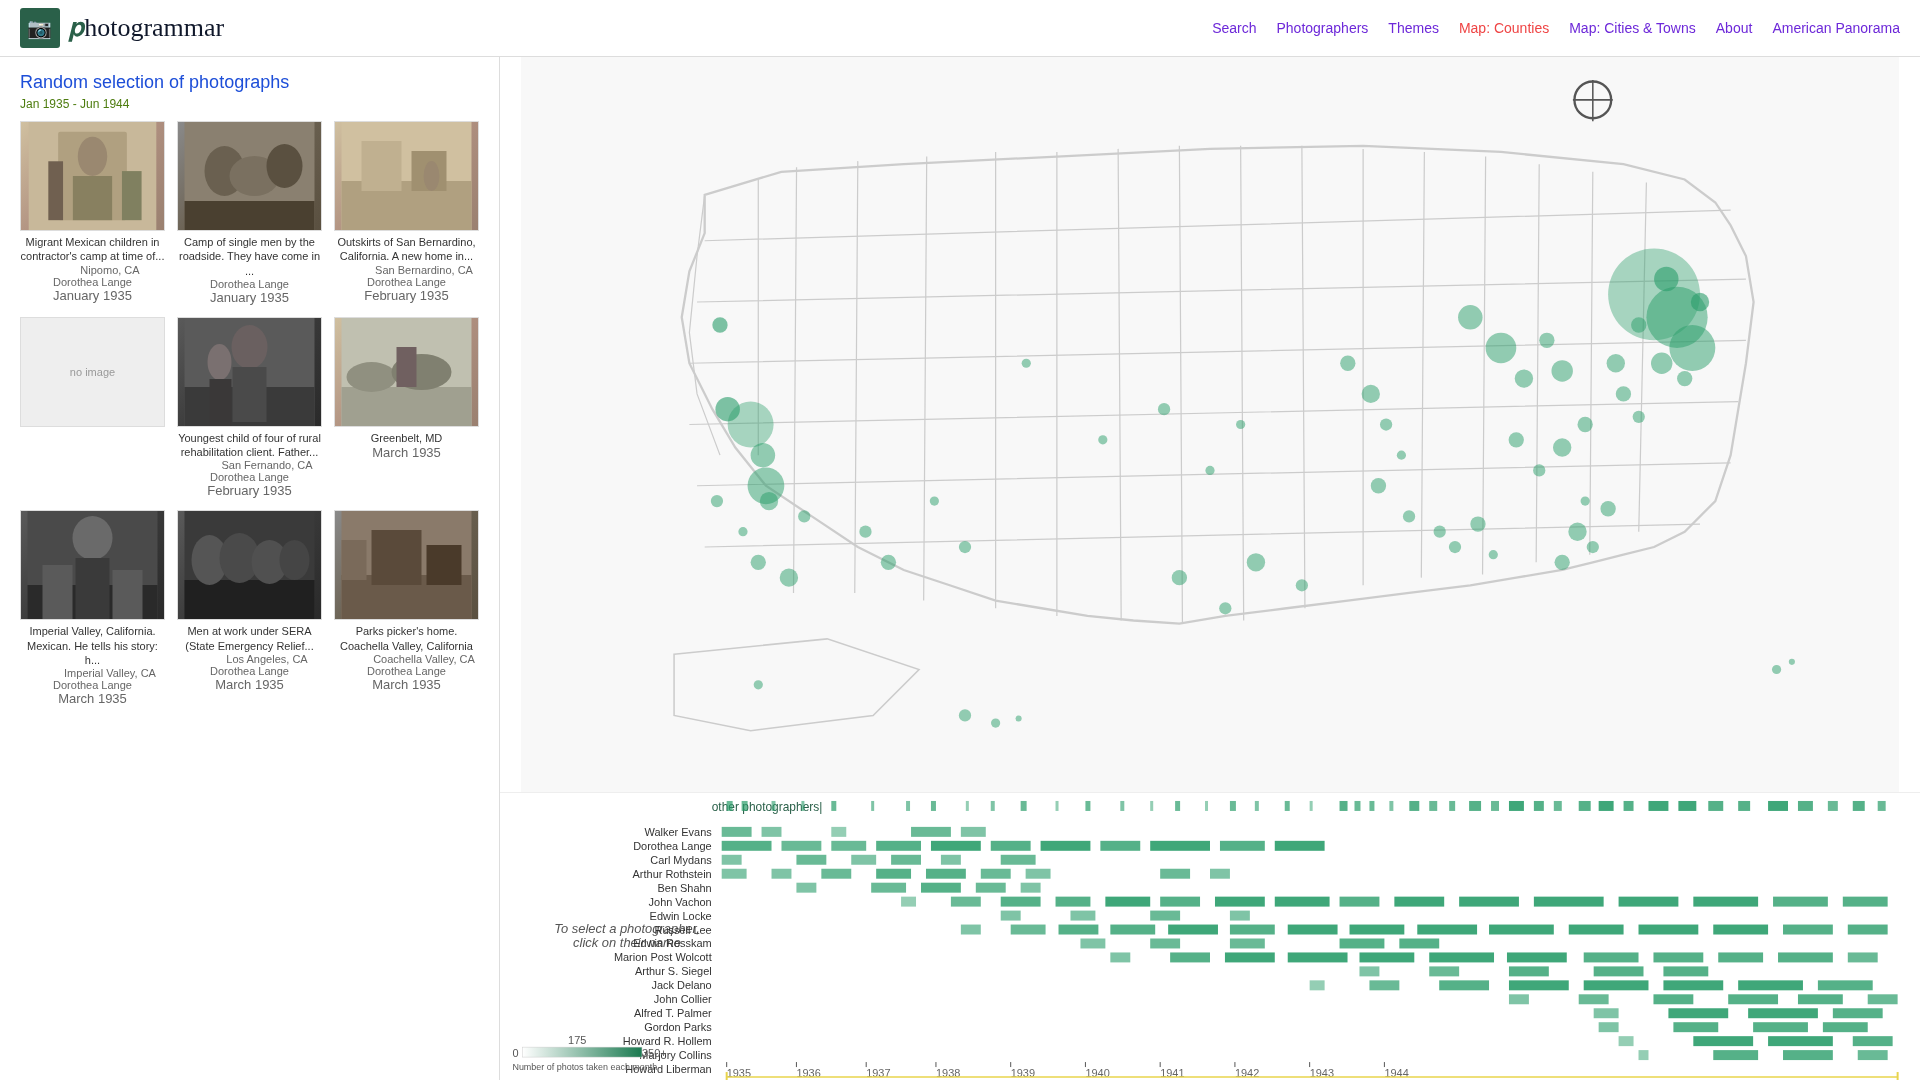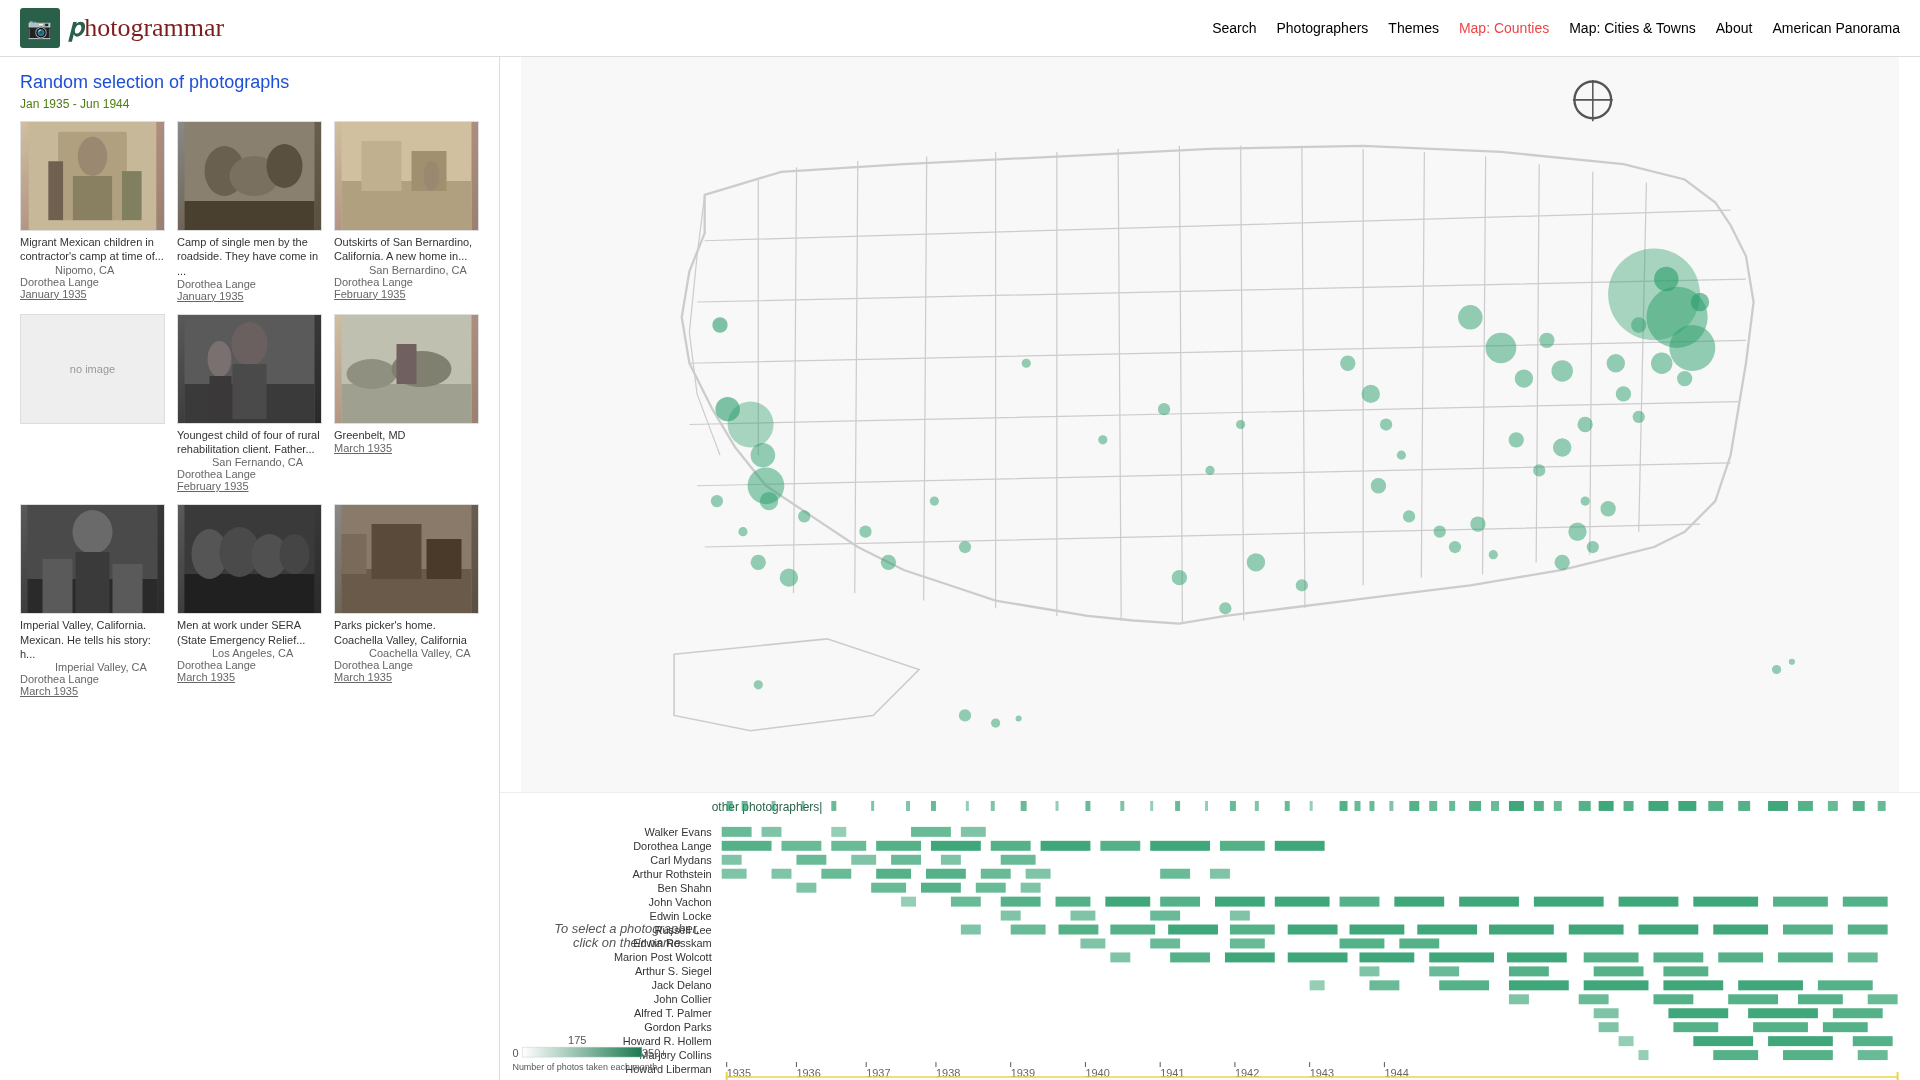--- a/index.html
+++ b/index.html
@@ -7,48 +7,48 @@
     
     
     #header { display: flex; align-items: center; padding: 8px 20px; border-bottom: 1px solid #ddd; background: #fff; }
     #logo { display: flex; align-items: center; margin-right: auto; }
     #logo-img { width: 40px; height: 40px; background: #2a6049; border-radius: 3px; display: flex; align-items: center; justify-content: center; margin-right: 8px; }
     #logo-img span { color: #fff; font-size: 20px; font-weight: bold; }
     #logo-text { font-size: 26px; color: #2a6049; font-family: Georgia, serif; }
     #logo-text span { color: #2a6049; }
     
     nav { display: flex; gap: 20px; align-items: center; }
-    nav a { text-decoration: none; color: #000000; font-size: 14px; font-family: Arial, sans-serif; }
+    nav a { text-decoration: none; color: #6d28d9; font-size: 14px; font-family: Arial, sans-serif; }
     nav a.active { color: #ef4444; }
     
     
     #main { display: flex; height: calc(1080px - 55px); }
     
     
     #left-panel { width: 500px; min-width: 500px; padding: 15px 20px; border-right: 1px solid #ddd; overflow-y: auto; background: #fff; }
     
     #panel-title { font-size: 18px; font-weight: normal; color: #1d4ed8; margin-bottom: 4px; font-family: Arial, sans-serif; }
     #panel-subtitle { font-size: 12px; color: #4d7c0f; font-family: Arial, sans-serif; margin-bottom: 10px; }
     
     #pagination { display: flex; align-items: center; gap: 8px; font-family: Arial, sans-serif; font-size: 13px; margin-bottom: 12px; }
     #pagination span { color: #555; }
     .page-btn { width: 22px; height: 22px; border: 1px solid #aaa; background: #fff; cursor: pointer; display: flex; align-items: center; justify-content: center; font-size: 12px; }
     .collapse-btn { width: 22px; height: 22px; border: 1px solid #aaa; background: #fff; cursor: pointer; display: flex; align-items: center; justify-content: center; font-size: 14px; }
     
     
-    #photo-grid { display: grid; grid-template-columns: repeat(3, 1fr); gap: 12px; }
+    #photo-grid { display: grid; grid-template-columns: repeat(3, 1fr); gap: 12px; text-align: center; }
     
     .photo-card { cursor: pointer; }
     .photo-thumb { width: 100%; height: 110px; background: #ccc; overflow: hidden; border: 1px solid #ddd; display: flex; align-items: center; justify-content: center; }
     .photo-thumb.no-image { background: #eee; }
     .photo-thumb.no-image::after { content: 'no image'; color: #999; font-size: 11px; font-family: Arial, sans-serif; }
     .photo-desc { font-size: 11px; color: #333; margin-top: 4px; line-height: 1.3; font-family: Arial, sans-serif; }
     .photo-location { font-size: 11px; color: #666; font-family: Arial, sans-serif; margin-left: 35px; }
     .photo-photographer { font-size: 11px; color: #666; font-family: Arial, sans-serif; }
-    .photo-date { font-size: 11px; color: #666; font-family: Arial, sans-serif; text-decoration: underline; }
+    .photo-date { font-size: 13px; color: #666; font-family: Arial, sans-serif; }
     .photo-sim { width: 100%; height: 100%; background: linear-gradient(135deg, #c8b89a 0%, #9a8070 50%, #7a6050 100%); display: flex; align-items: center; justify-content: center; position: relative; overflow: hidden; }
     .photo-sim.dark { background: linear-gradient(135deg, #5a5a5a 0%, #3a3a3a 50%, #2a2a2a 100%); }
     .photo-sim.medium { background: linear-gradient(135deg, #8a8a8a 0%, #6a6050 50%, #5a5040 100%); }
     .photo-sim.light { background: linear-gradient(135deg, #d0c0a0 0%, #b09080 50%, #9a8070 100%); }
     
     
     #right-panel { flex: 1; display: flex; flex-direction: column; overflow: hidden; }
     
     #map-container { flex: 1; position: relative; background: #fff; overflow: hidden; }
     
@@ -72,21 +72,21 @@
     .instruction-text { font-size: 13px; font-family: Arial, sans-serif; fill: #555; font-style: italic; text-anchor: middle; }
   </style>
 </head>
 <body>
 
 <div id="header">
   <div id="logo">
     <div id="logo-img">
       <span>📷</span>
     </div>
-    <div id="logo-text"><span style="color:#2a6049; font-style:italic; font-size:26px;">𝐩</span><span style="color:#7f1d1d; font-size:26px;text-align:right;">hotogrammar</span></div>
+    <div id="logo-text"><span style="color:#2a6049; font-style:italic; font-size:26px;">𝐩</span><span style="color:#0f172a; font-size:26px;text-align:right;">hotogrammar</span></div>
   </div>
   <nav>
     <a href="#search">Search</a>
     <a href="#photographers">Photographers</a>
     <a href="#themes">Themes</a>
     <a href="#map-counties" class="active">Map: Counties</a>
     <a href="#map-cities">Map: Cities &amp; Towns</a>
     <a href="#about">About</a>
     <a href="#american-panorama">American Panorama</a>
   </nav>

